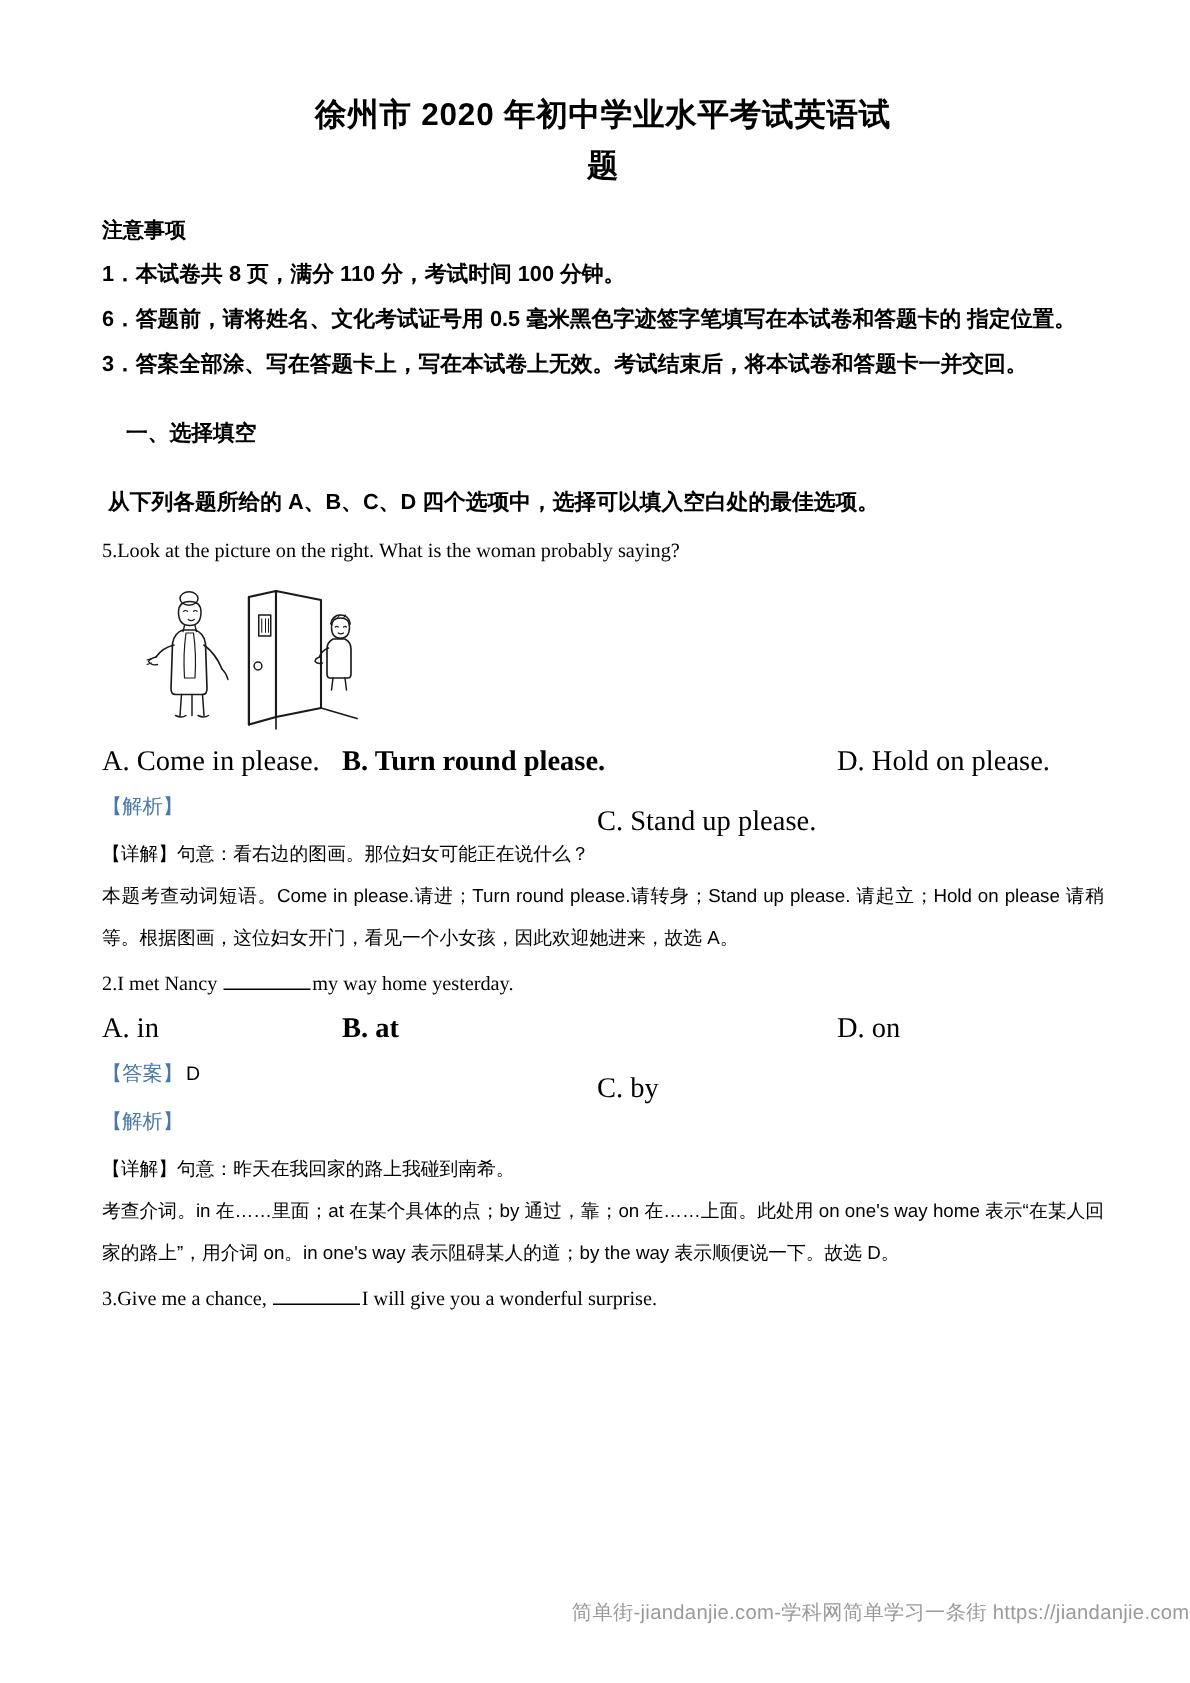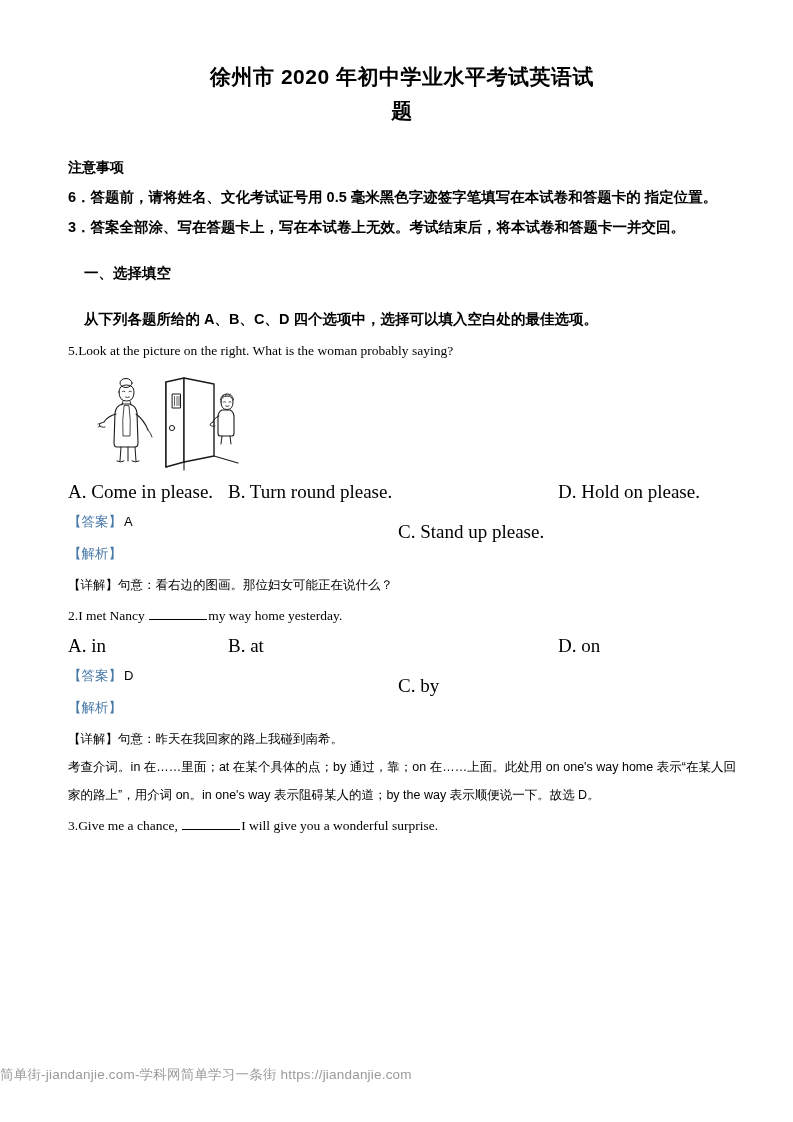--- a/index.html
+++ b/index.html
@@ -44,21 +44,21 @@
     display: block;
     text-align: center;
   }
 
   
   .notice-head {
     font-family: "Liberation Sans", "DejaVu Sans", sans-serif;
     font-weight: bold;
     font-size: 14px;
     line-height: 30px;
-    margin-top: 24px;
+    margin-top: 10px;
   }
   .notice-item {
     font-family: "Liberation Sans", "DejaVu Sans", sans-serif;
     font-weight: bold;
     font-size: 14.5px;
     line-height: 30px;
     text-align: justify;
     margin: 0;
   }
 
@@ -68,21 +68,21 @@
     font-weight: bold;
     font-size: 14.5px;
     line-height: 30px;
     margin: 16px;
   }
   .section-sub {
     font-family: "Liberation Sans", "DejaVu Sans", sans-serif;
     font-weight: bold;
     font-size: 14.5px;
     line-height: 30px;
-    margin: 0 0 4px 16px;
+    margin: 0 0 4px 4px;
   }
 
   
   .q-stem {
     font-family: "Liberation Serif", "DejaVu Serif", serif;
     font-size: 13.5px;
     line-height: 26px;
     margin: 4px 0 0 0;
   }
   .blank {
@@ -101,21 +101,21 @@
     font-size: 19px;
     line-height: 26px;
     text-align: right;
   }
   .opt {
     position: absolute;
     top: 0;
     white-space: nowrap;
   }
   .opt.o1 { left: 0px; }
-  .opt.o2 { left: 160px; }
+  .opt.o2 { left: 160px; font-weight: bold; }
   .opt.o3 { left: 330px; margin-top: 40px; }
   .opt.o4 { left: 490px; }
 
   
   .marker-line {
     font-size: 13.5px;
     line-height: 30px;
     margin: 2px 0 0 0;
     font-family: "Liberation Sans", "DejaVu Sans", sans-serif;
   }
@@ -147,40 +147,41 @@
     width: 180px;
     height: 105px;
   }
 
   
   .footer {
     position: absolute;
     left: 0;
     top: 1066px;
     width: 793px;
-    text-align: left;
+    text-align: right;
     color: #9a9a9a;
     font-family: "Liberation Sans", "DejaVu Sans", sans-serif;
     font-size: 13.5px;
     letter-spacing: 0.2px;
   }
 </style>
 </head>
 <body>
 
 <div class="page">
 
   <div class="content">
 
     <div class="doc-title">
       <span>徐州市 2020 年初中学业水平考试英语试</span>
       <span class="t2">题</span>
     </div>
 
     <div class="notice-head">注意事项</div>
+    <p class="notice-item">1．本试卷共 8 页，满分 110 分，考试时间 100 分钟。</p>
     <p class="notice-item">6．答题前，请将姓名、文化考试证号用 0.5 毫米黑色字迹签字笔填写在本试卷和答题卡的 指定位置。</p>
     <p class="notice-item">3．答案全部涂、写在答题卡上，写在本试卷上无效。考试结束后，将本试卷和答题卡一并交回。</p>
 
     <div class="section-head">一、选择填空</div>
     <div class="section-sub">从下列各题所给的 A、B、C、D 四个选项中，选择可以填入空白处的最佳选项。</div>
 
     <p class="q-stem">5.Look at the picture on the right. What is the woman probably saying?</p>
 
     <div class="illustration">
       <svg width="180" height="105" viewBox="0 0 180 105" xmlns="http://www.w3.org/2000/svg">
@@ -245,27 +246,25 @@
     </div>
 
     <div class="options">
       <span class="opt o1">A. Come in please.</span>
       <span class="opt o2">B. Turn round please.</span>
       <span class="opt o3">C. Stand up please.</span>
       <span class="opt o4">D. Hold on please.</span>
     </div>
 
     <p class="marker-line">
-      <span class="marker">【答案】</span><span class="marker-val">A</span>
-    </p>
-    <p class="marker-line">
       <span class="marker">【解析】</span>
     </p>
 
     <p class="detail-line first">【详解】句意：看右边的图画。那位妇女可能正在说什么？</p>
+    <p class="detail-line">本题考查动词短语。Come in please.请进；Turn round please.请转身；Stand up please. 请起立；Hold on please 请稍等。根据图画，这位妇女开门，看见一个小女孩，因此欢迎她进来，故选 A。</p>
 
     <p class="q-stem"><span>2.I met Nancy </span><span class="blank"></span><span>my way home yesterday.</span></p>
 
     <div class="options">
       <span class="opt o1">A. in</span>
       <span class="opt o2">B. at</span>
       <span class="opt o3">C. by</span>
       <span class="opt o4">D. on</span>
     </div>
 

